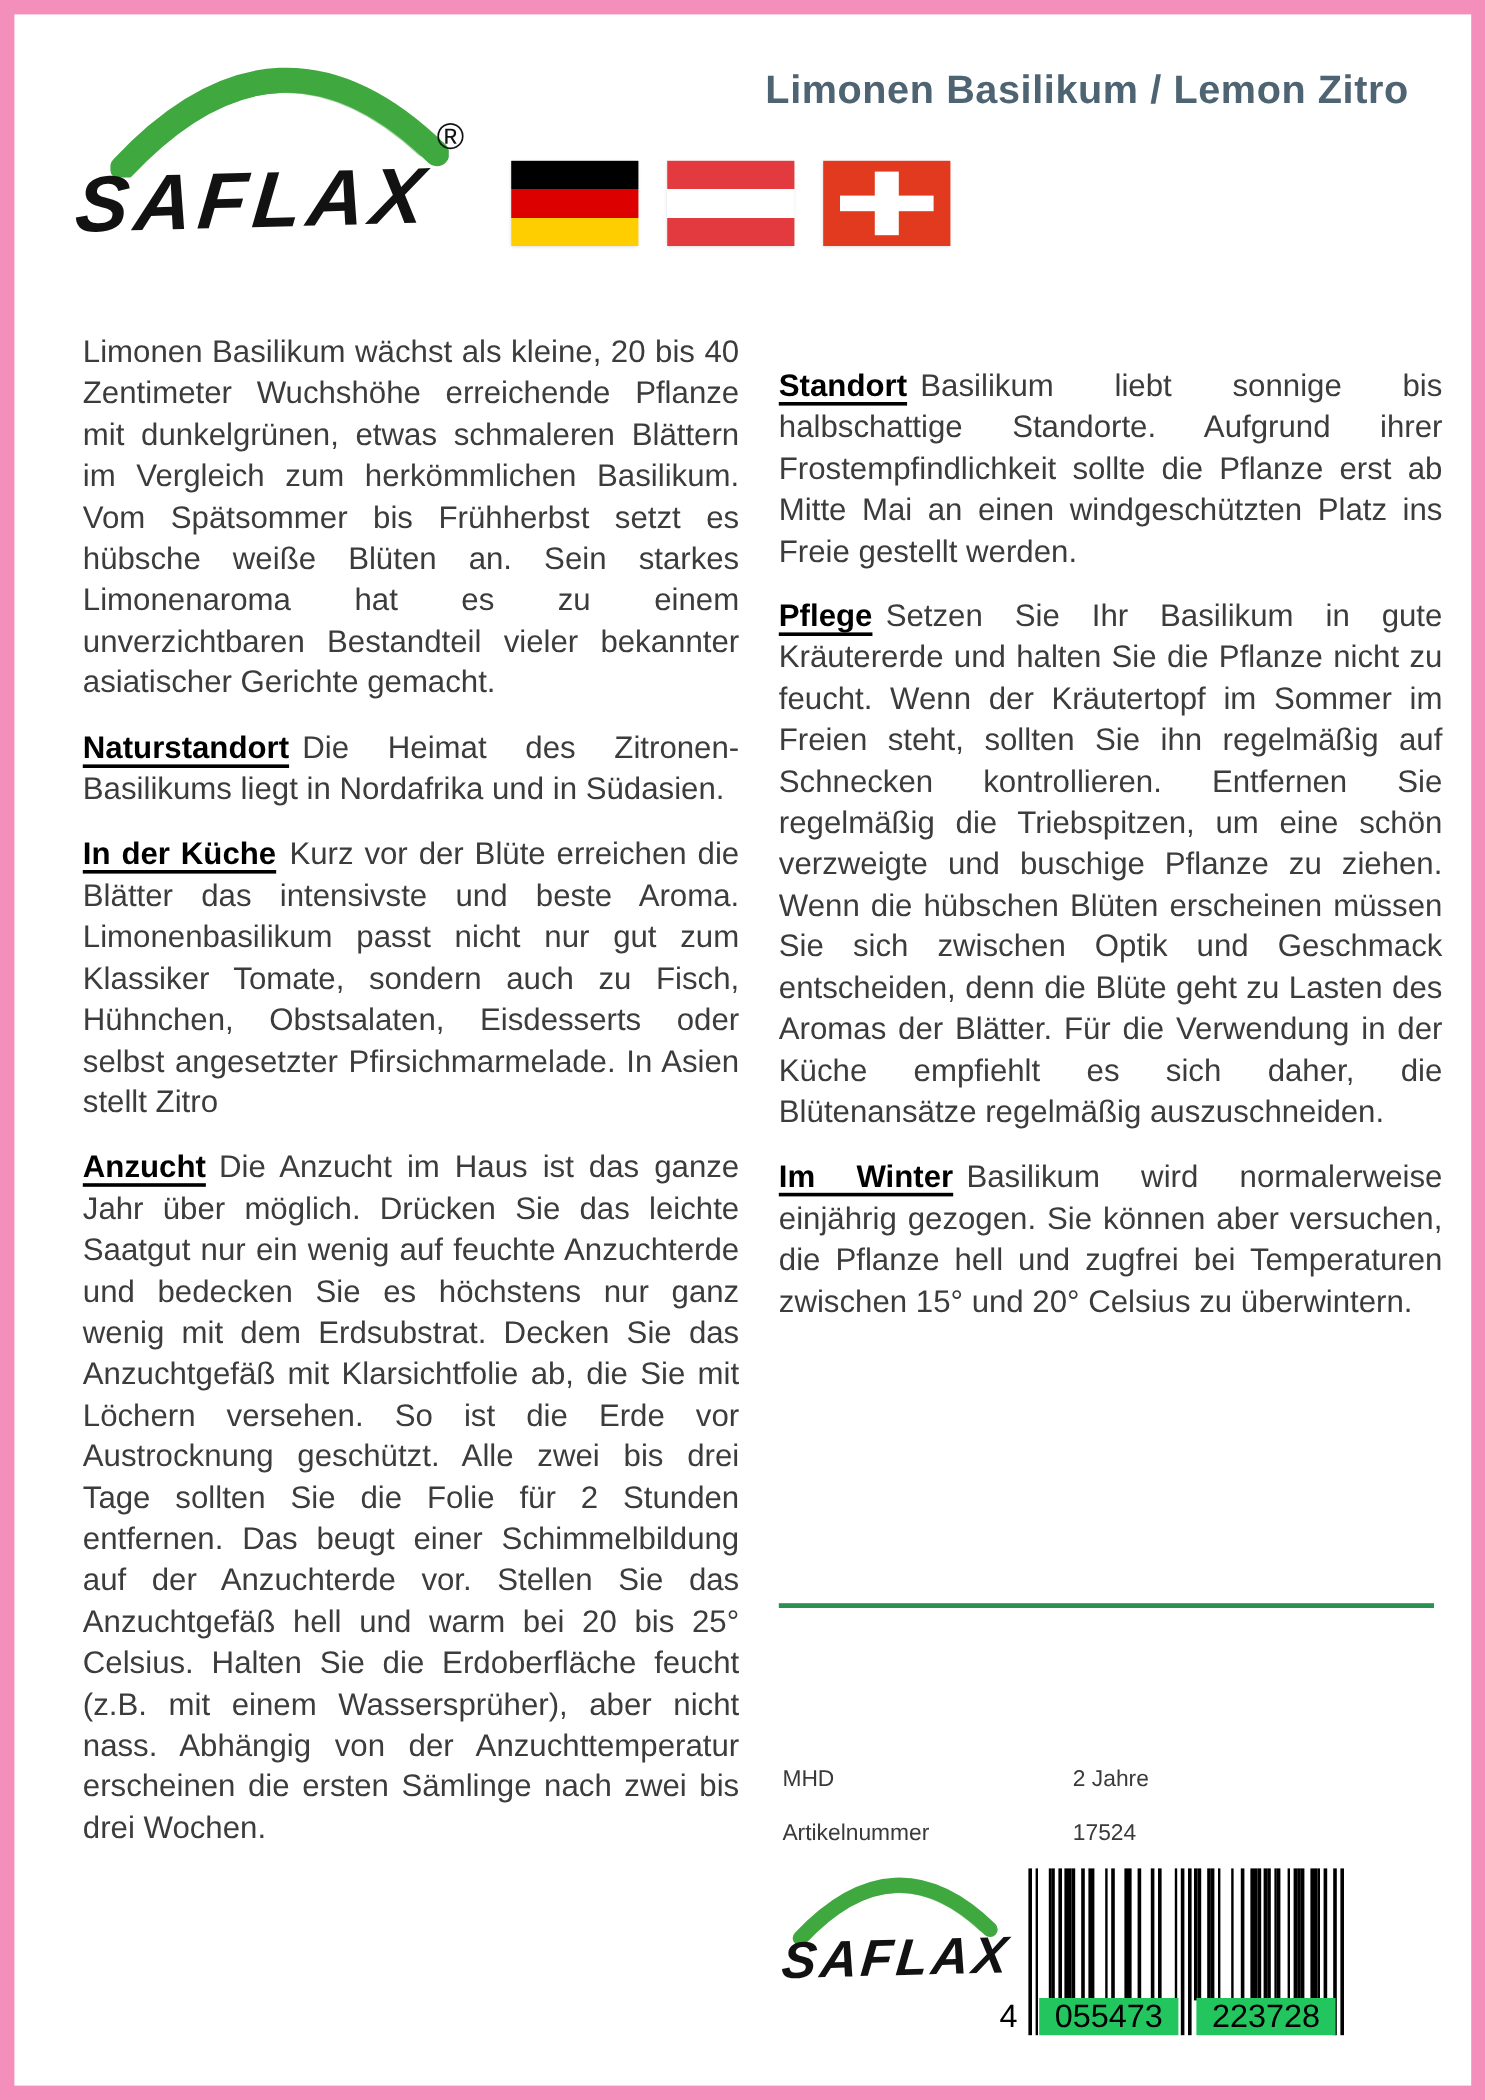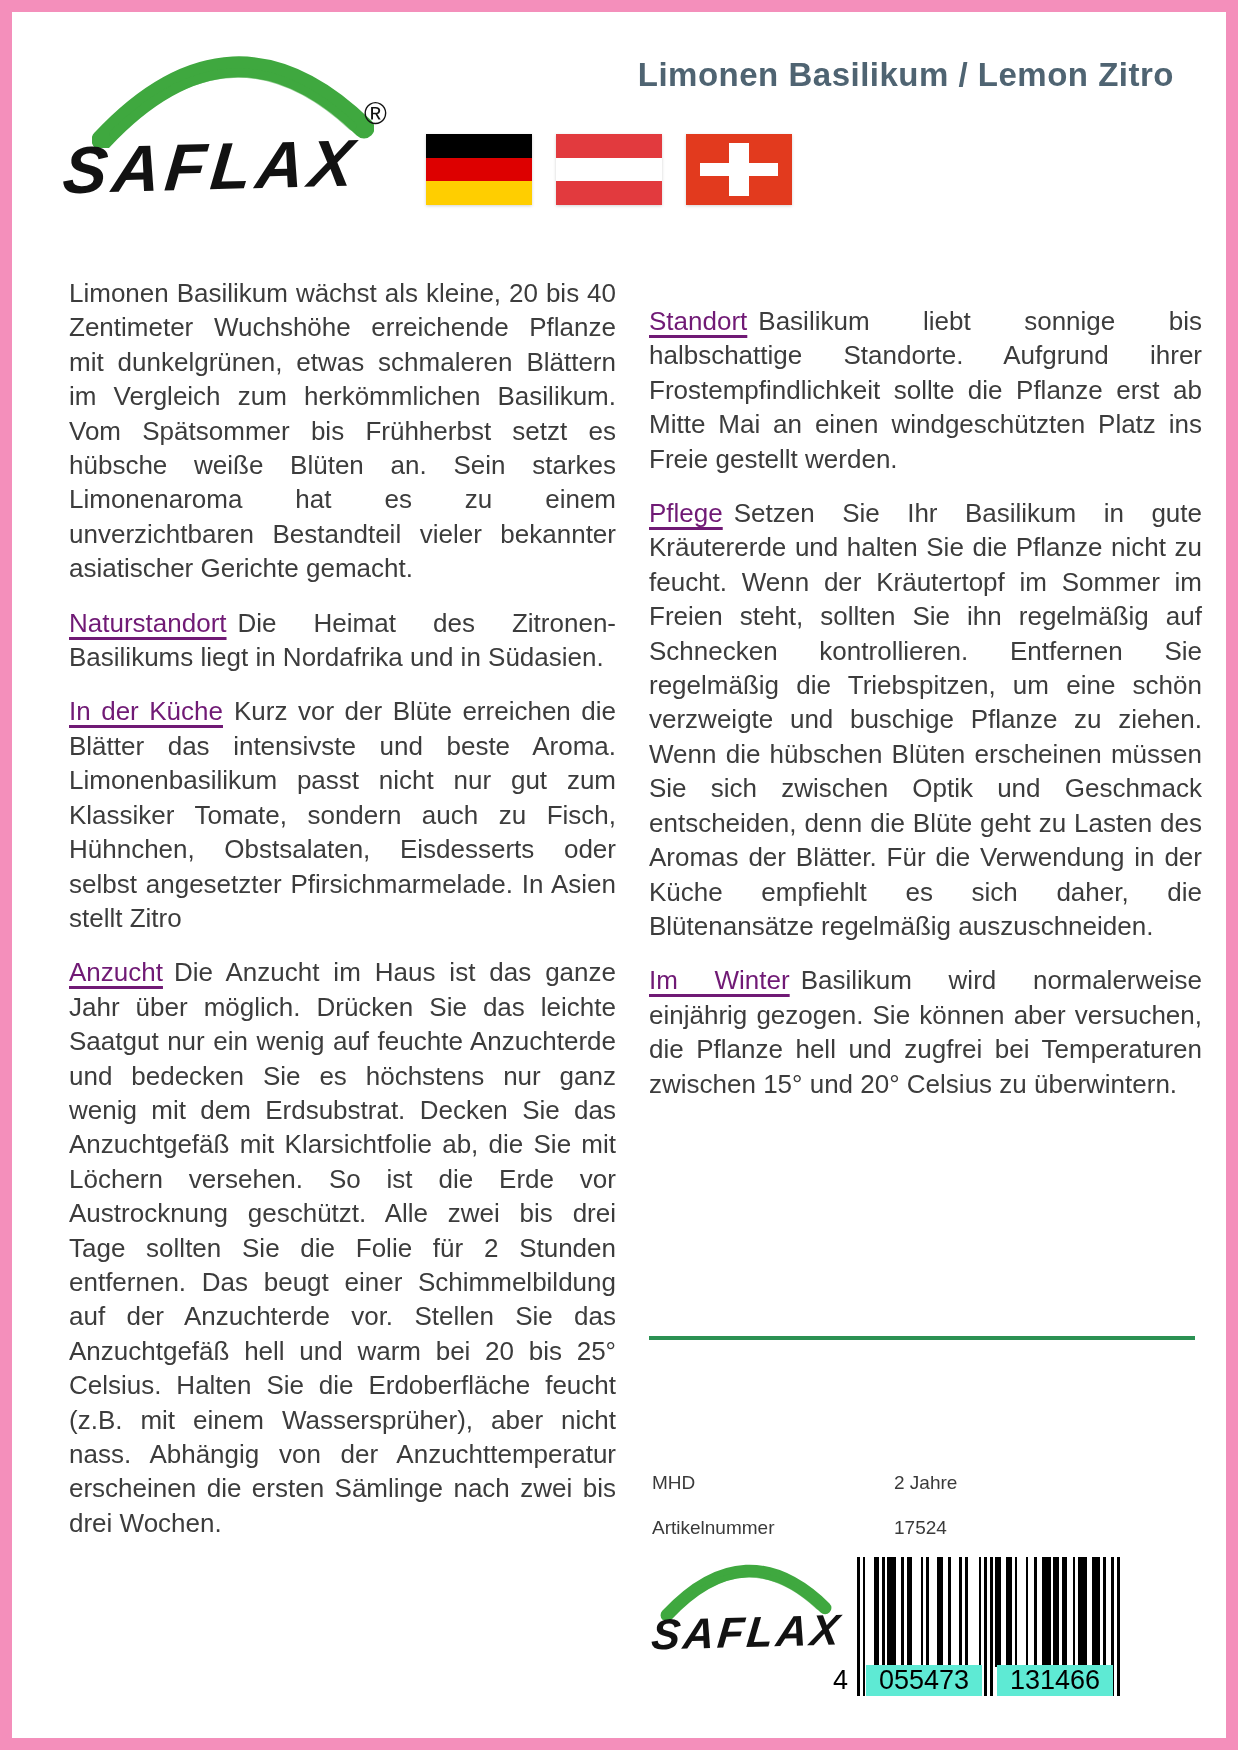--- a/index.html
+++ b/index.html
@@ -44,21 +44,21 @@
   }
   .h-right{
     font-size:37px;font-weight:normal;color:#1a9145;
     text-align:right;margin:0 0 32px 0;letter-spacing:.5px;
   }
   p.body{
     font-size:26px;line-height:34.4px;
     text-align:justify;margin:0 0 20px 0;color:#3c3c3c;
   }
   .sec-label{
-    color:#701a75;font-weight:normal;
+    color:#000000;font-weight:bold;
     text-decoration:underline;
     text-decoration-thickness:3px;
     text-underline-offset:5px;
     margin-right:11px;
   }
   
   .divider{position:absolute;left:637px;top:1324px;width:546px;height:4px;background:#2b9153;}
   
   .info-label,.info-value{position:absolute;font-size:19px;color:#3a3a3a;}
   .mhd-label{left:640px;top:1460px;}
@@ -73,21 +73,21 @@
     letter-spacing:3px;color:#121212;
     transform:skewX(-7deg) rotate(-1.5deg);
     white-space:nowrap;
   }
   
   .barcode{position:absolute;left:845px;top:1545px;width:264px;height:140px;}
   .bc-bars{position:absolute;left:0;top:0;width:100%;height:100%;display:flex;}
   .bc-bars span{display:block;height:110px;}
   .bc-bars span.guard{height:139px;}
   .bc-bars span.bar{background:#000;}
-  .bc-digit{position:absolute;font-size:27px;color:#000;background:#5eead4;}
+  .bc-digit{position:absolute;font-size:27px;color:#000;background:#22c55e;}
   .bc-first{left:-24px;top:108px;background:transparent;}
   .bc-g1{left:9px;top:108px;width:116px;text-align:center;}
   .bc-g2{left:140px;top:108px;width:116px;text-align:center;}
 </style>
 </head>
 <body>
 
 <div class="page">
 
   <svg class="logo-arc" viewBox="0 0 282 106" aria-hidden="true">
@@ -239,16 +239,16 @@
         <span style="width: 2.77895px;"></span>
         <span class="bar" style="width: 2.77895px;"></span>
         <span style="width: 2.77895px;"></span>
         <span style="width: 2.77895px;"></span>
         <span class="bar guard" style="width: 2.77895px;"></span>
         <span class="guard" style="width: 2.77895px;"></span>
         <span class="bar guard" style="width: 2.77895px;"></span>
       </div>
     <div class="bc-digit bc-first">4</div>
     <div class="bc-digit bc-g1">055473</div>
-    <div class="bc-digit bc-g2">131466</div>
+    <div class="bc-digit bc-g2">223728</div>
   </div>
 
 </div>
 
 </body></html>

